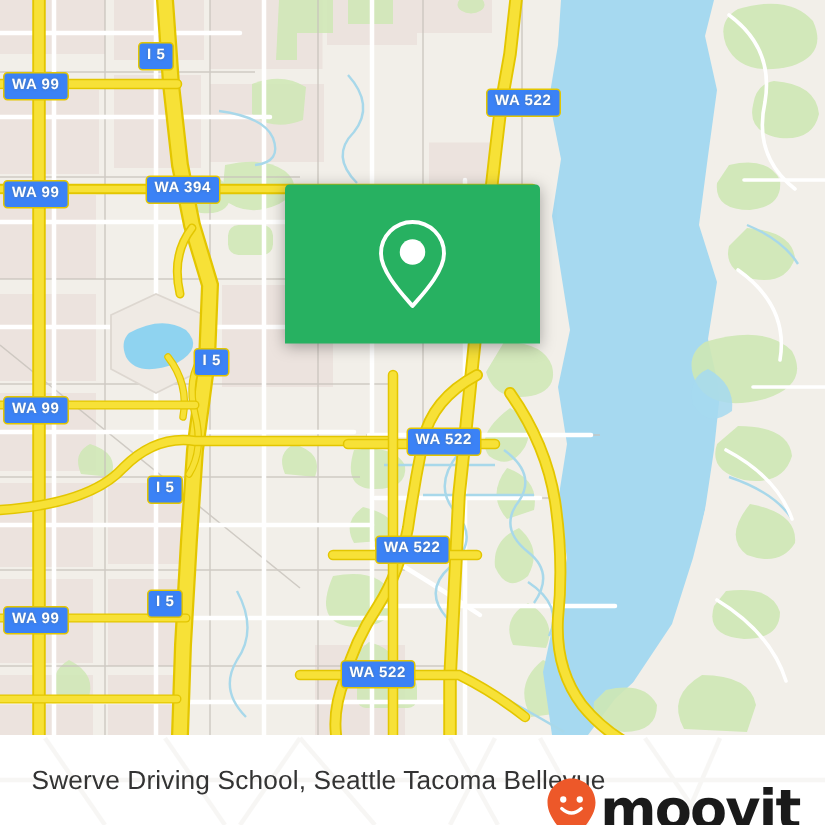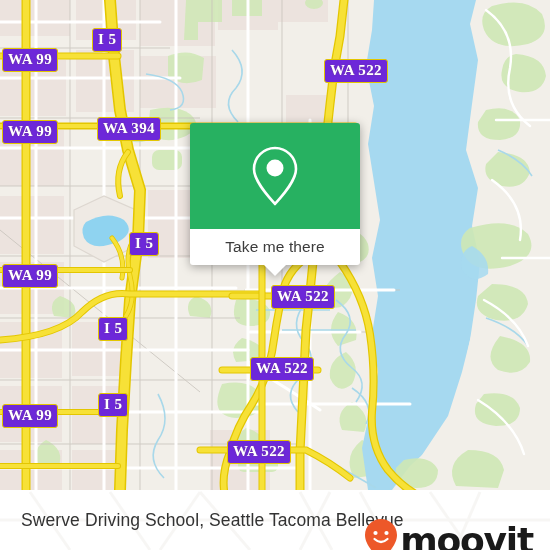--- a/index.html
+++ b/index.html
@@ -29,27 +29,27 @@
     width: 550px;
     height: 490px;
     overflow: hidden;
     background: #f2efe9;
   }
   #map svg { display: block; }
 
   
   .shield {
     position: absolute;
-    background: #6d28d9;
+    background: #3b82f6;
     border: 1.5px solid #e3c600;
     border-radius: 3px;
     color: #ffffff;
-    font-family: Liberation Serif, serif;
+    font-family: Liberation Sans, sans-serif;
     font-weight: bold;
-    font-size: 15px;
+    font-size: 10px;
     line-height: 1;
     padding: 3px 5px 4px 5px;
     letter-spacing: 0.4px;
     white-space: nowrap;
     text-shadow: 0 0 2px rgba(120,100,0,.35);
     box-sizing: border-box;
   }
 
   
   #popup {
@@ -396,24 +396,20 @@
         <div class="shield" style="left: 227px; top: 440px;">WA 522</div>
       </div>
   </div>
 
   <div id="popup">
     <div id="popup-green">
       <svg width="50" height="62" viewBox="0 0 50 62">
         <path d="M25 3 C13.4 3 4 12.4 4 24 C4 36.5 19 52 25 59 C31 52 46 36.5 46 24 C46 12.4 36.6 3 25 3 Z" fill="none" stroke="#ffffff" stroke-width="2.6" stroke-linejoin="round"></path>
         <circle cx="25" cy="23" r="8.5" fill="#ffffff"></circle>
       </svg>
-    </div>
-    <div id="popup-footer">
-      <span id="popup-label">Take me there</span>
-      <div id="popup-tail"></div>
     </div>
   </div>
 
   <div id="osm-attrib">© OpenStreetMap contributors</div>
 
   <div id="bottombar">
     <svg id="bottombar-ghost" width="550" height="550" viewBox="0 0 550 550">
       <g stroke="#d8d4cd" stroke-width="3" fill="none">
         <path d="M30 492 L70 550"></path>
         <path d="M110 492 L150 550"></path>

